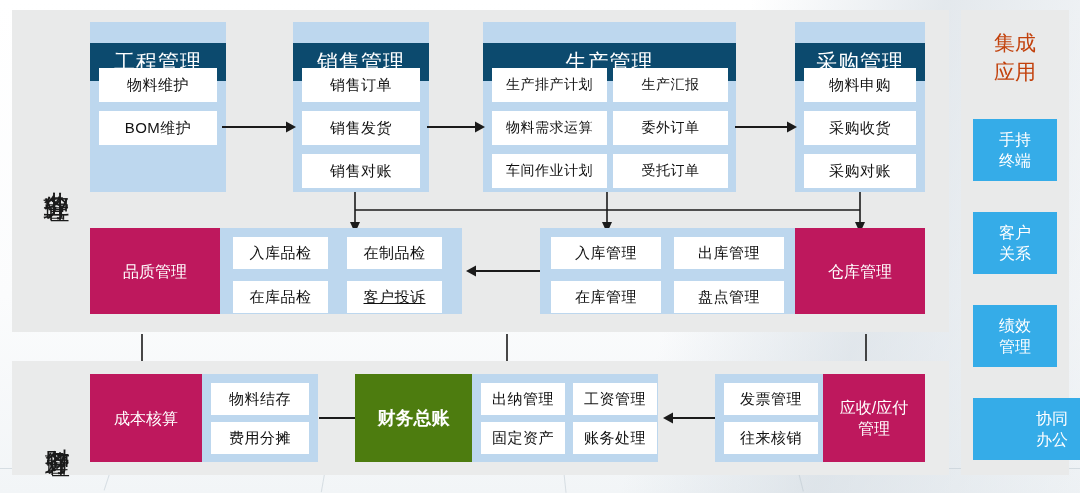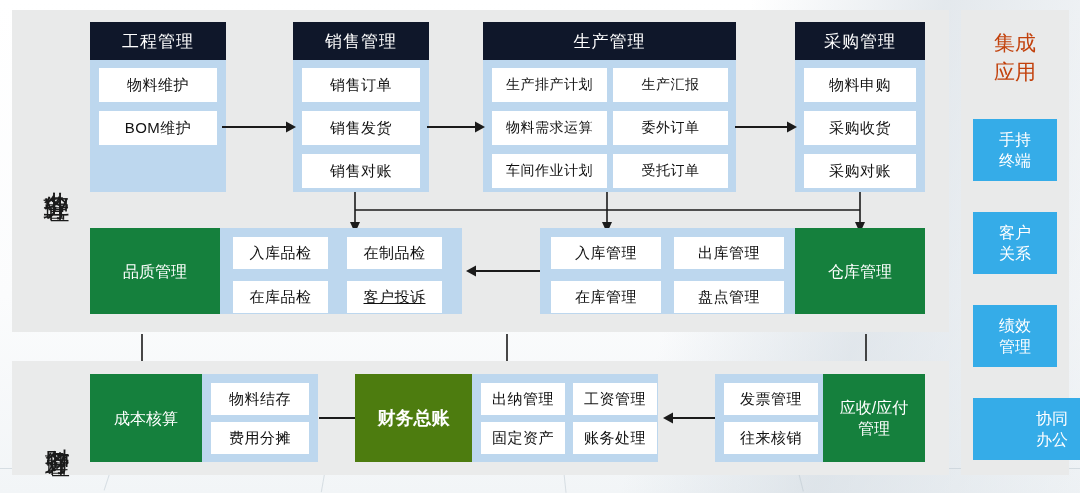--- a/index.html
+++ b/index.html
@@ -23,28 +23,28 @@
   
   .panel{position:absolute;background:#e9eaea;}
   .panel.fin{background:#eaebeb;}
 
   .vlabel{position:absolute;color:#1a1a1a;font-size:26px;line-height:30px;
     font-weight:400;text-align:center;writing-mode:vertical-rl;text-orientation:upright;
     letter-spacing:2px;}
 
   
   .card{position:absolute;background:#bdd7ee;box-sizing:border-box;}
-  .card-head{position:absolute;background:#0f172a;color:#ffffff;
+  .card-head{position:absolute;background:#0c4a6e;color:#ffffff;
     display:flex;align-items:center;justify-content:center;
-    font-size:17px;letter-spacing:1px;}
+    font-size:21px;letter-spacing:1px;margin-top:21px;}
   .tile{position:absolute;background:#ffffff;color:#111111;
     display:flex;align-items:center;justify-content:center;
     font-size:15px;letter-spacing:.5px;text-align:center;}
   .tile.sm{font-size:14px;}
-  .side-block{position:absolute;background:#15803d;color:#ffffff;
+  .side-block{position:absolute;background:#be185d;color:#ffffff;
     display:flex;align-items:center;justify-content:center;text-align:center;
     font-size:16px;line-height:21px;}
   .side-block.red{background:#4d7c0f;font-weight:bold;color:#ffffff;}
 
   
   .rail{position:absolute;background:#e9eaea;}
   .rail-title{position:absolute;color:#c2410c;font-size:21px;line-height:29px;
     text-align:center;width:100%;}
   .rail-btn{position:absolute;background:#35ACE8;color:#ffffff;font-size:16px;
     line-height:21px;display:flex;align-items:center;justify-content:center;

